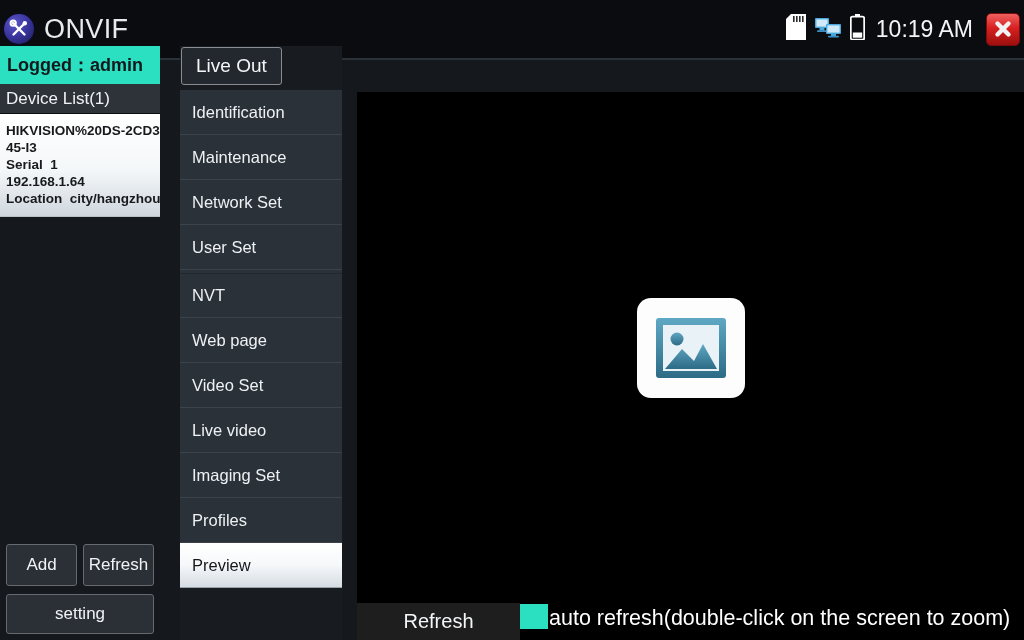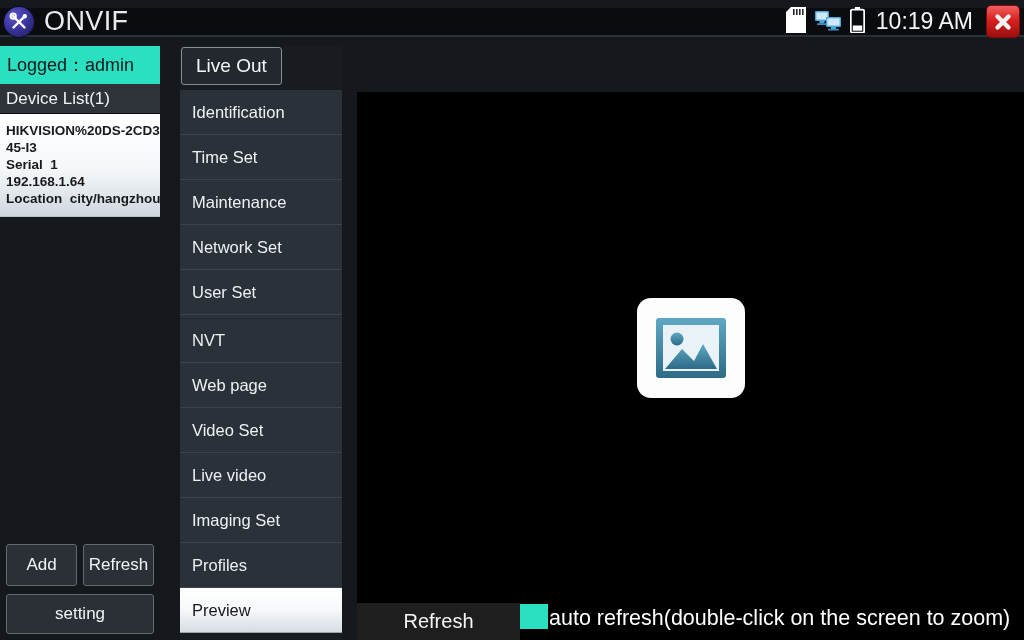--- a/index.html
+++ b/index.html
@@ -10,22 +10,22 @@
     overflow: hidden;
   }
   #app {
     position: relative;
     width: 1024px; height: 640px;
     background: #15181c;
   }
 
   
   .titlebar {
-    position: absolute; left: 0; top: 8px;
-    width: 1024px; height: 29px;
+    position: absolute; left: 0; top: 0;
+    width: 1024px; height: 60px;
     background: #0a0c0f;
     border-bottom: 2px solid #2b3138;
     display: flex; align-items: center;
   }
   .logo-badge {
     width: 30px; height: 30px; margin-left: 4px;
     border-radius: 50%;
     background: radial-gradient(circle at 35% 30%, #5a55c8 0%, #3b36a0 45%, #1b1a52 100%);
     box-shadow: 0 0 0 1px #0b0b26;
     position: relative; flex: none;
@@ -56,21 +56,21 @@
   .left-col {
     position: absolute; left: 0; top: 46px;
     width: 160px; height: 594px;
     background: #15181c;
   }
   .logged-bar {
     width: 160px; height: 38px;
     background: #2ae0c0;
     display: flex; align-items: center; padding-left: 7px;
   }
-  .logged-bar span { color: #14181c; font-size: 18px; }
+  .logged-bar span { color: #14181c; font-size: 18px; font-weight: bold; }
   .devlist-header {
     width: 160px; height: 30px;
     background: #2d3339;
     display: flex; align-items: center; padding-left: 6px;
     border-bottom: 1px solid #0d0f12;
   }
   .devlist-header span { color: #f0f3f6; font-size: 17px; }
   .dev-item {
     width: 160px;
     background: linear-gradient(180deg, #ffffff 0%, #f4f7f9 55%, #cfd7de 100%);
@@ -243,23 +243,20 @@
 
   <div class="menu-col">
     <div class="loginout-wrap">
       <div class="loginout">Live Out</div>
     </div>
     <div class="menu-list" id="menu-list">
         <div class="mitem">
           <span>Identification</span>
         </div>
         <div class="mitem">
-          <span>Time Set</span>
-        </div>
-        <div class="mitem">
           <span>Maintenance</span>
         </div>
         <div class="mitem">
           <span>Network Set</span>
         </div>
         <div class="mitem">
           <span>User Set</span>
         </div>
         <div class="mitem gap">
           <span>NVT</span>

